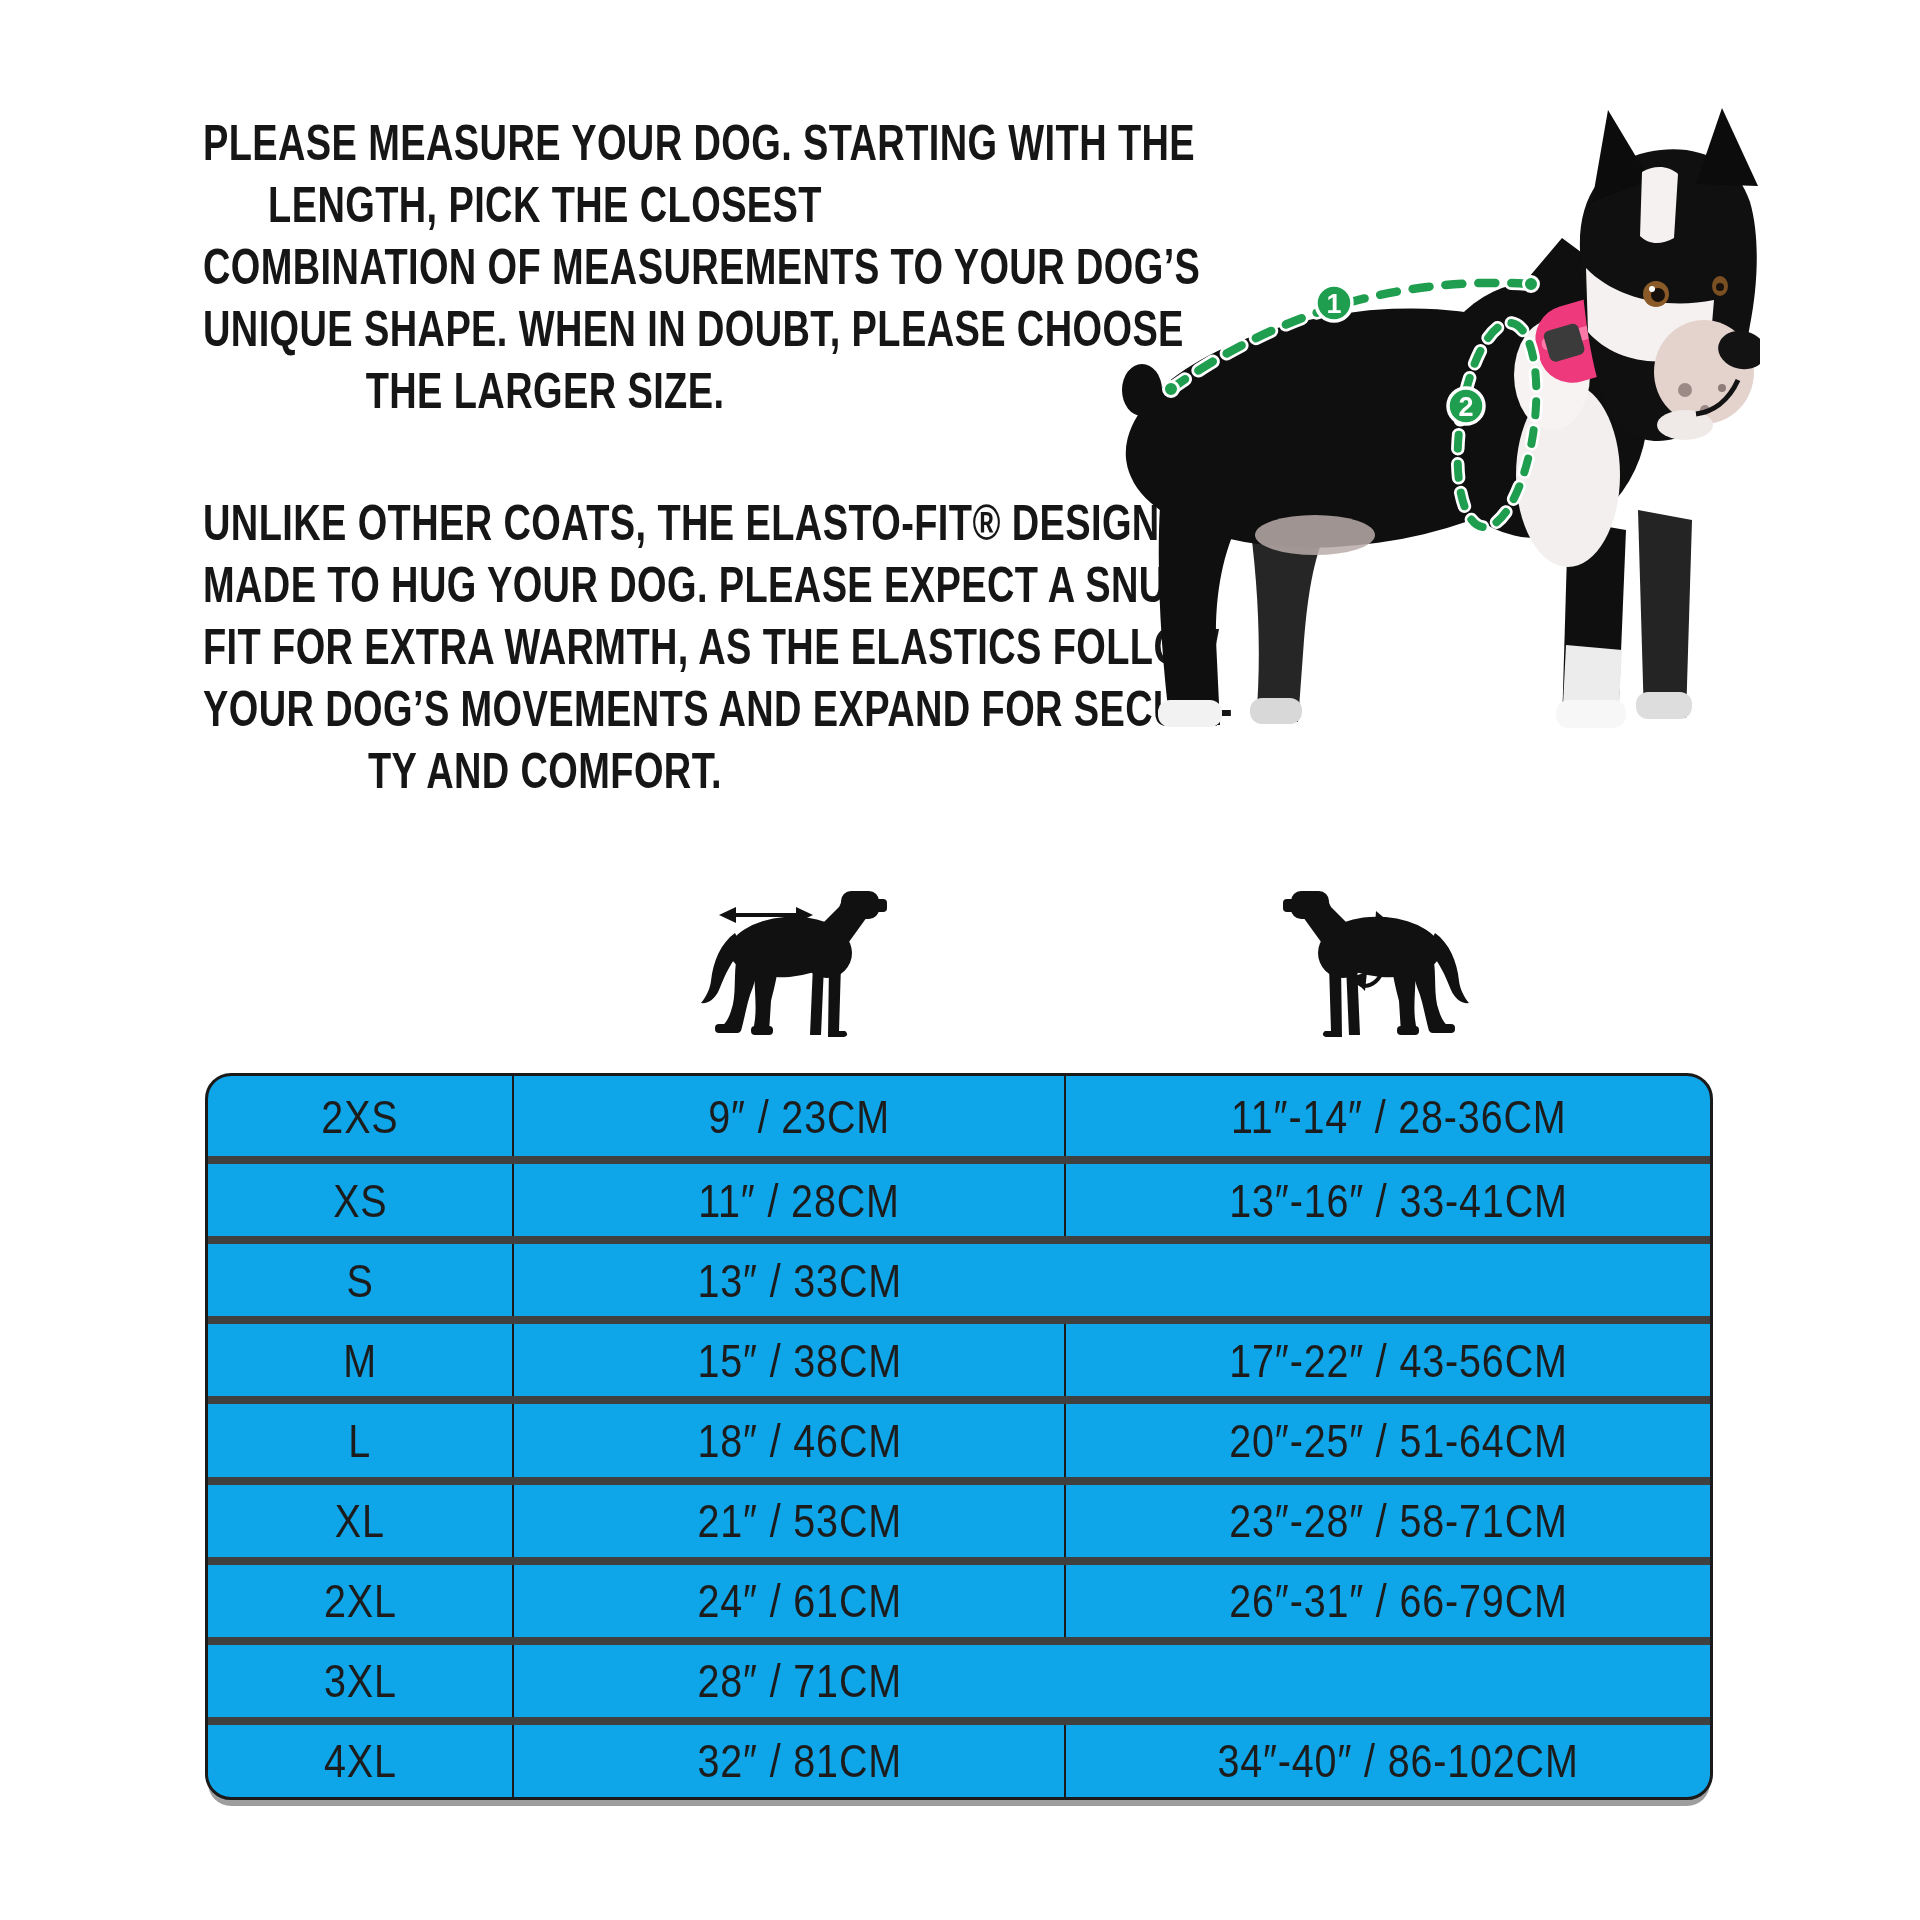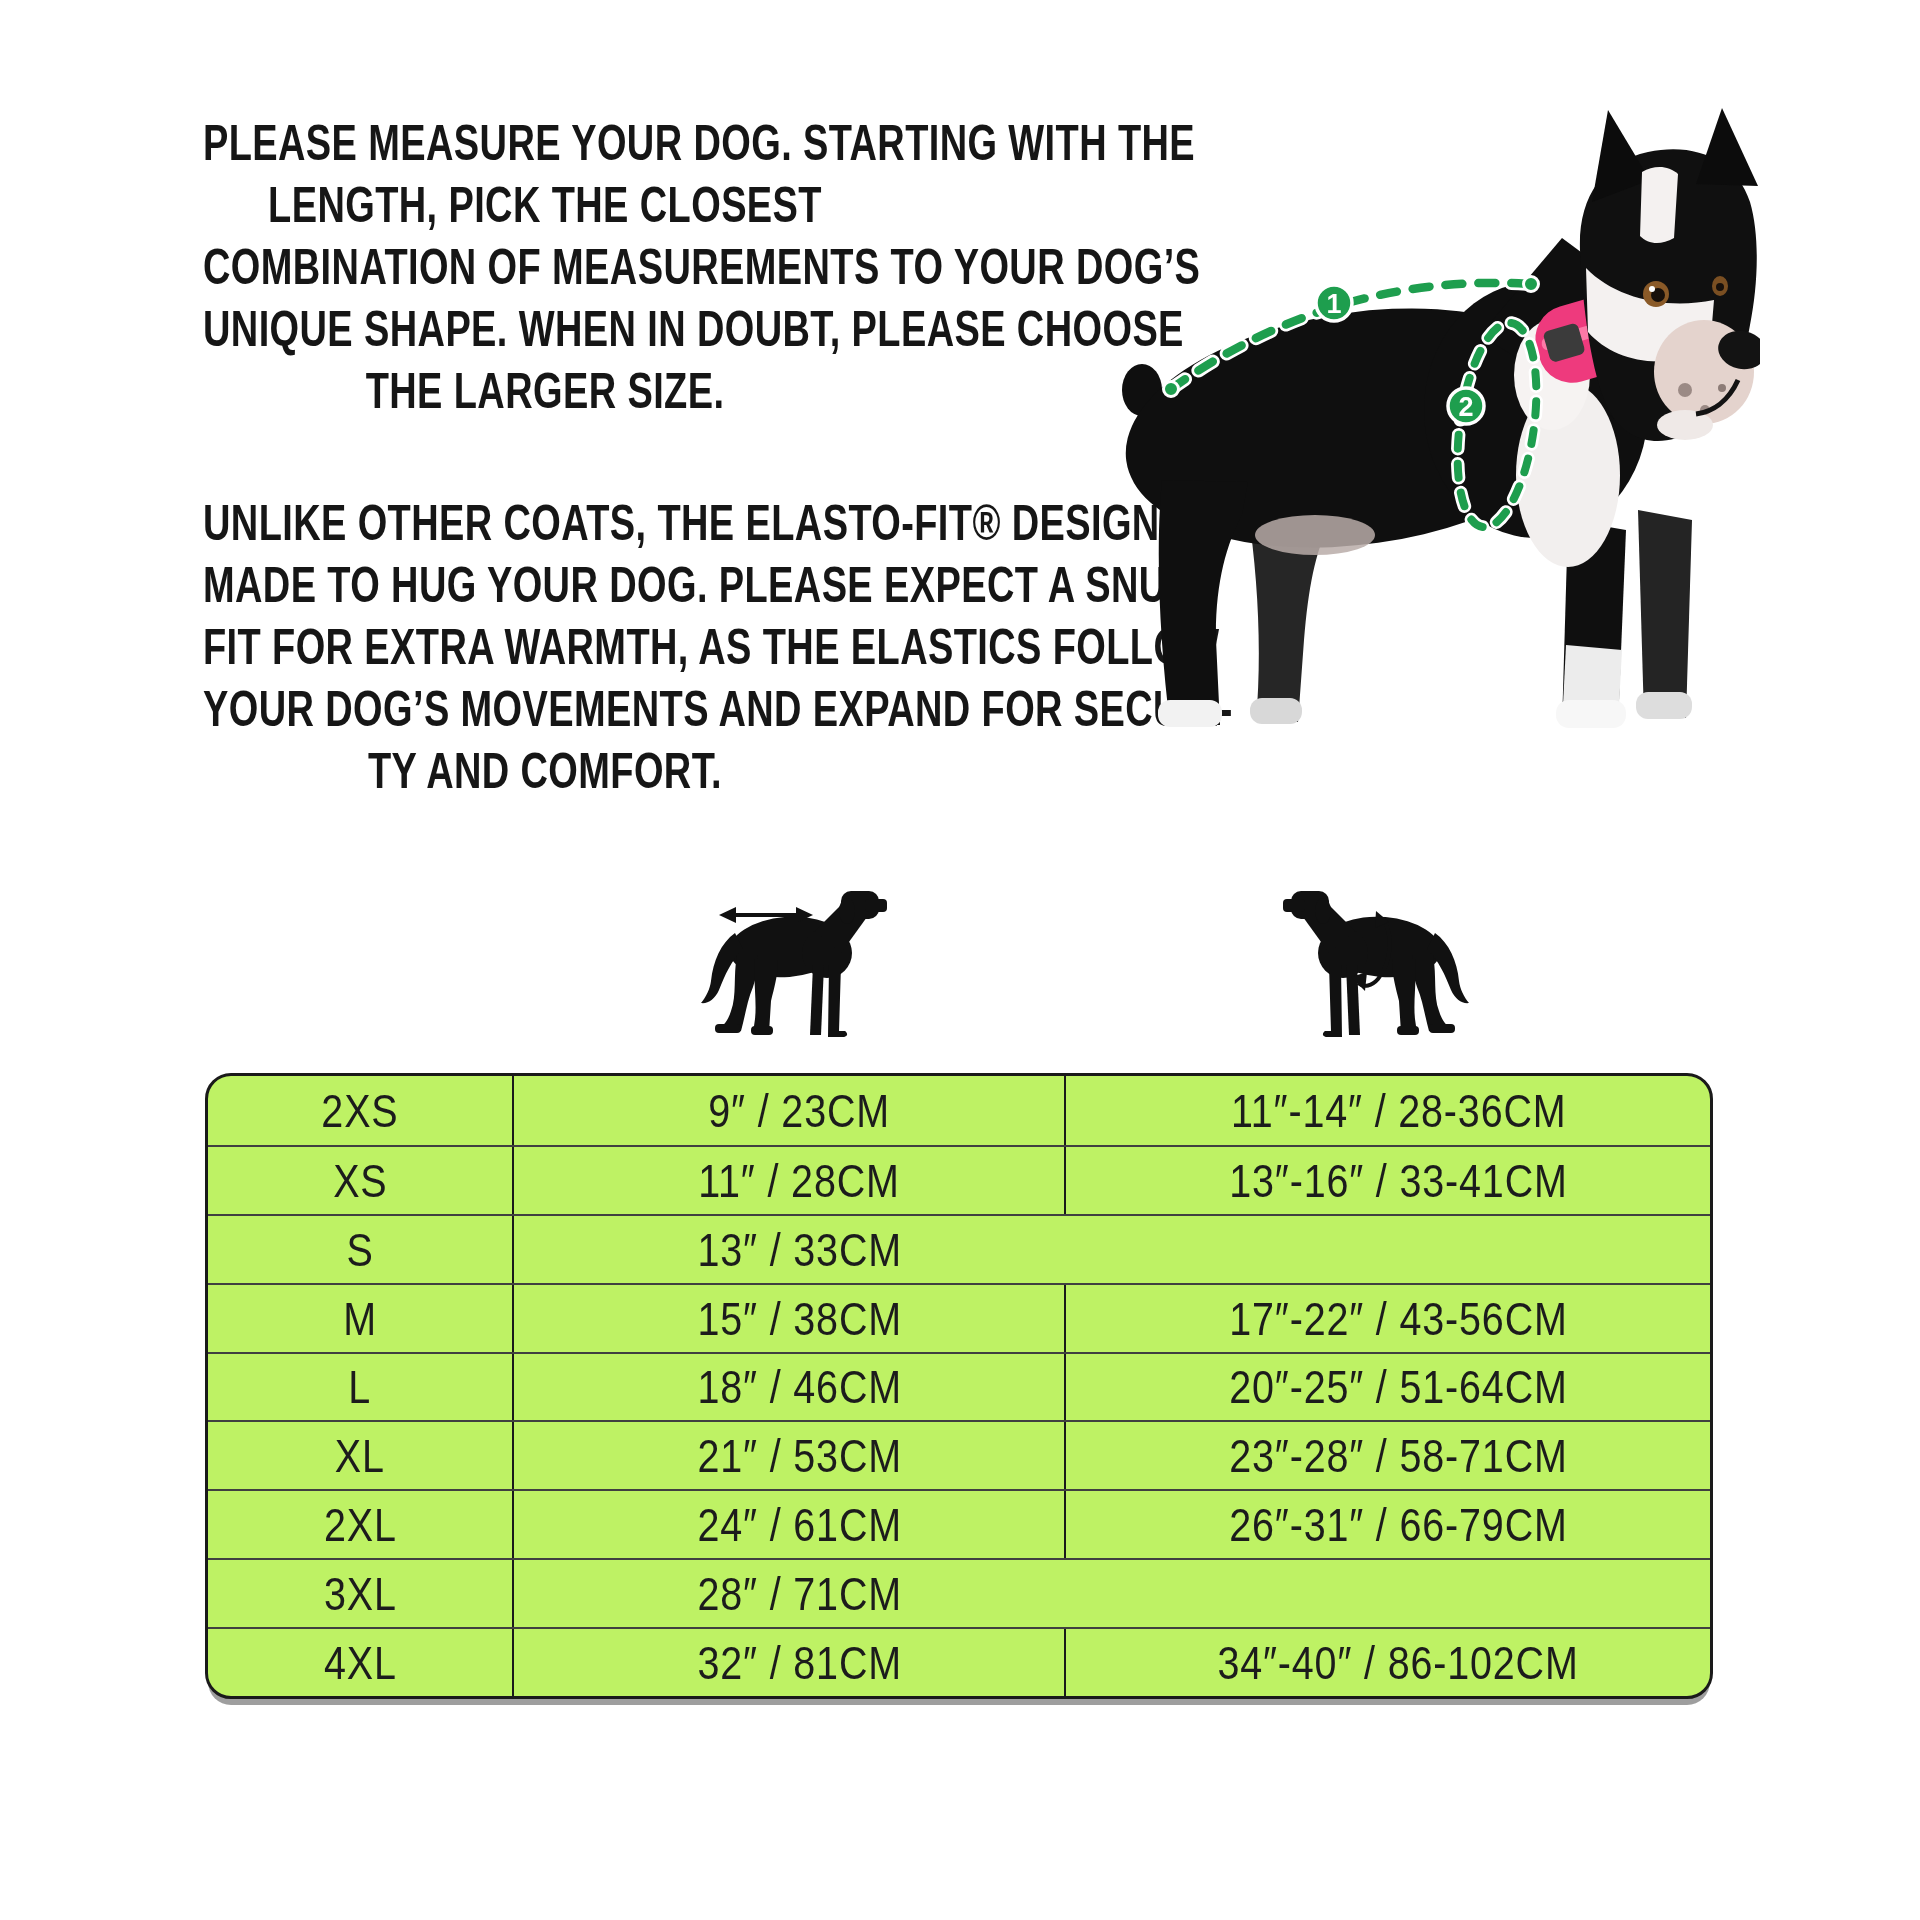--- a/index.html
+++ b/index.html
@@ -14,27 +14,27 @@
   .para2{margin-top:70px;}
 
   
   .dog-photo{position:absolute;left:1100px;top:80px;width:660px;height:680px;}
 
   
   .sil-length{position:absolute;left:695px;top:885px;width:195px;height:160px;}
   .sil-girth{position:absolute;left:1280px;top:885px;width:195px;height:160px;}
 
   
-  .size-table{position:absolute;left:205px;top:1073px;width:1508px;height:626px;
+  .size-table{position:absolute;left:205px;top:1073px;width:1508px;height:727px;
               border:3px solid #1a1a1a;border-radius:26px;box-sizing:border-box;
               display:grid;grid-template-rows:repeat(9,1fr);overflow:hidden;
-              background:#bef264;box-shadow:0 9px 0 -3px rgba(0,0,0,0.38);}
+              background:#0ea5e9;box-shadow:0 9px 0 -3px rgba(0,0,0,0.38);}
   .t-row{display:grid;grid-template-columns:20.23% 36.74% 1fr;
          box-shadow:0 4px 0 -2px rgba(0,0,0,0.16);}
-  .t-row + .t-row{border-top:2px solid #404040;text-align:right;}
+  .t-row + .t-row{border-top:8px solid #404040;text-align:right;}
   .t-cell{display:flex;align-items:center;justify-content:center;min-width:0;}
   .t-cell + .t-cell{border-left:2px solid #1a1a1a;padding-left:21px;}
   .cell-text{font-size:47px;letter-spacing:1px;transform:scaleX(0.84);
              white-space:nowrap;color:#1c1c1c;}
 </style>
 </head>
 <body>
 
 <div class="intro">
   <p style="margin:0;">

